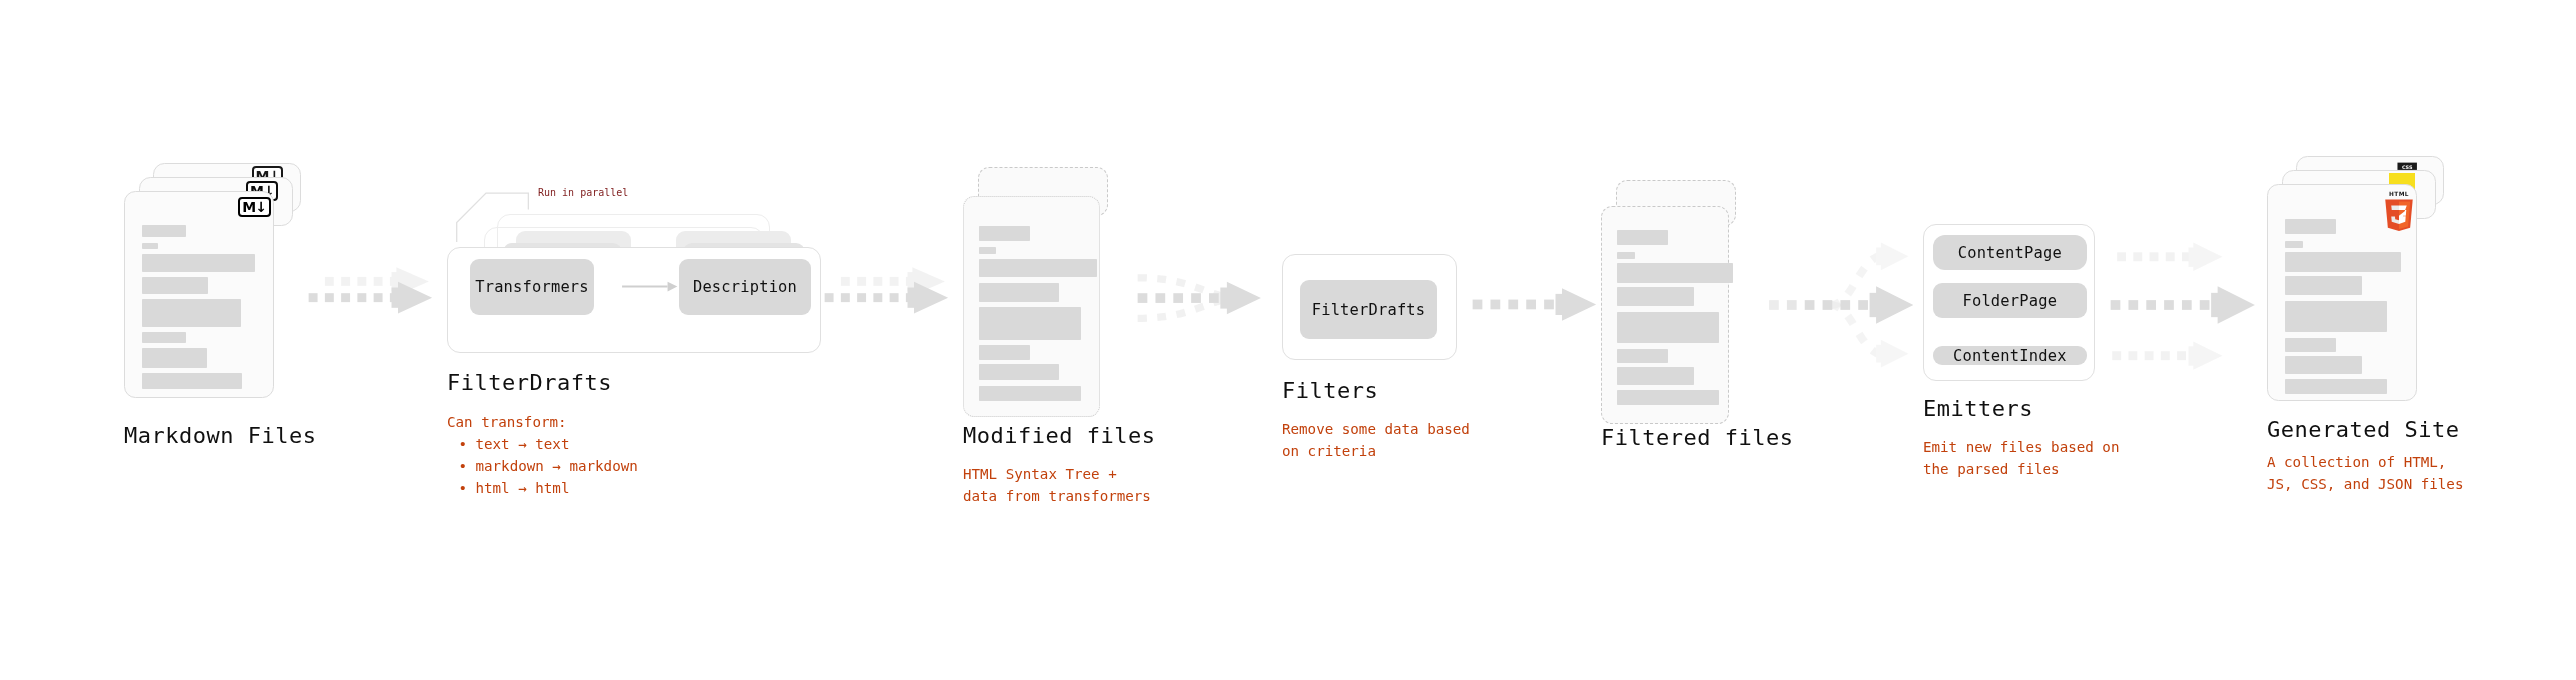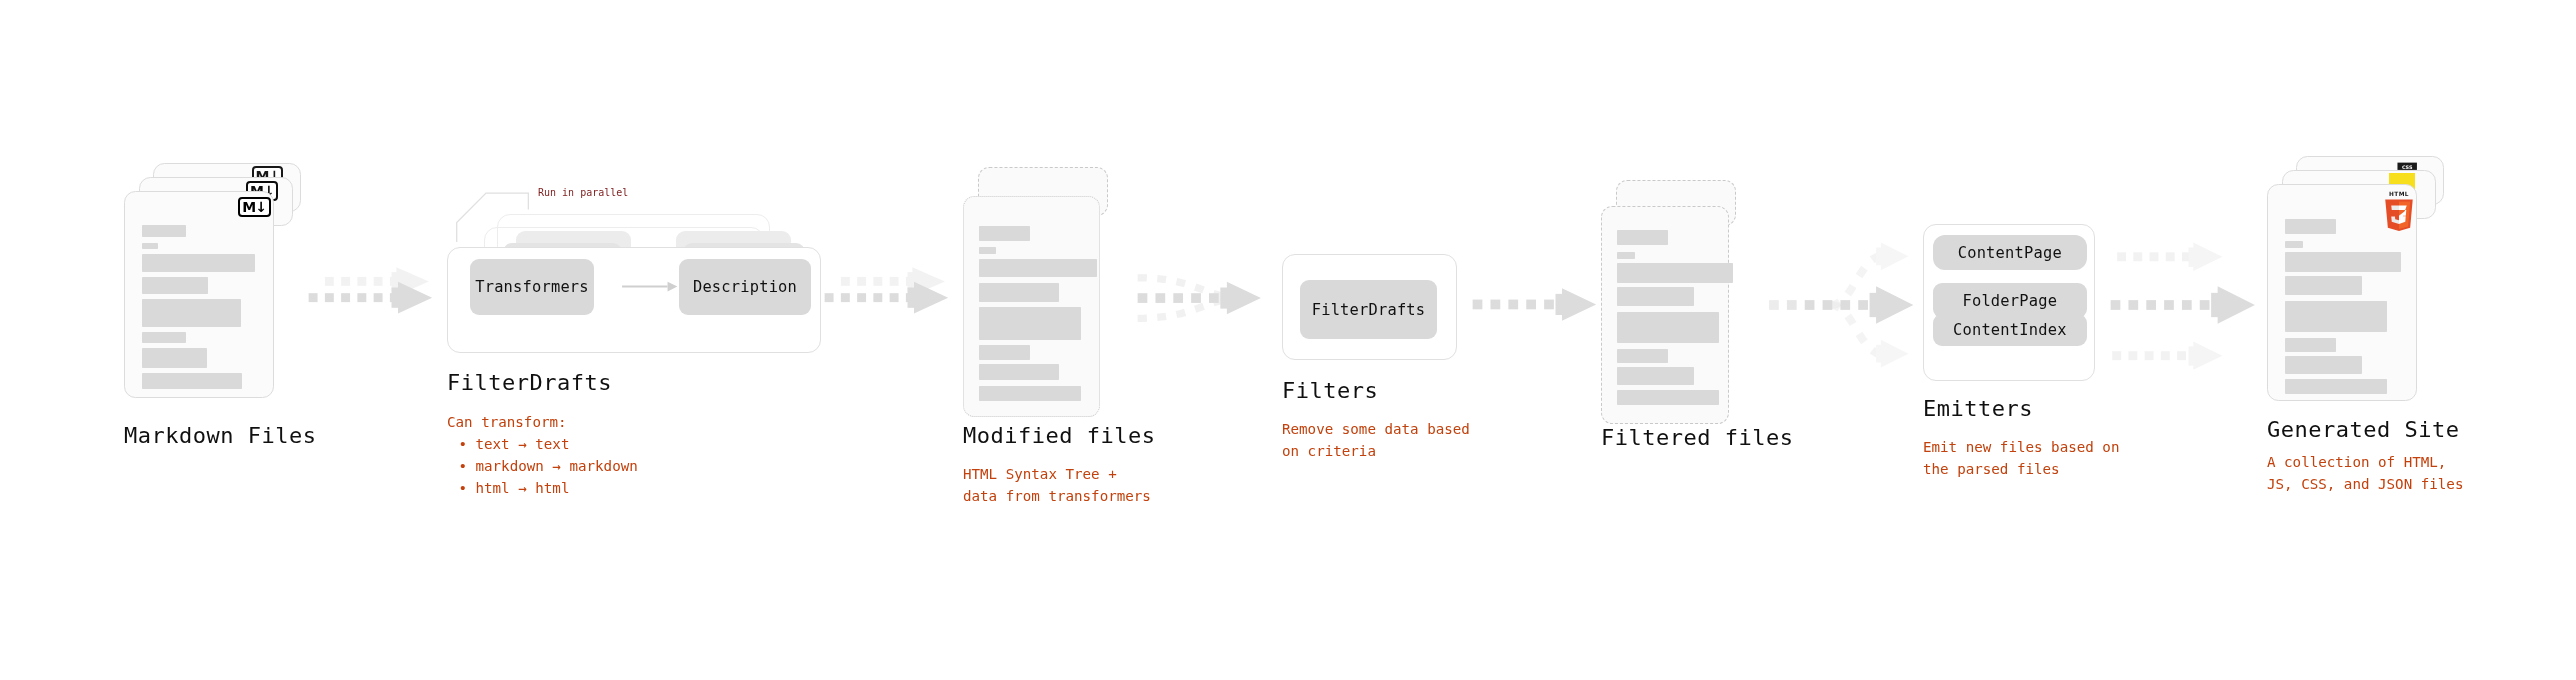--- a/index.html
+++ b/index.html
@@ -313,21 +313,21 @@
       </g>
       <path d="M126 80 L126 110 L142 110 L142 80 Z" fill="#dcdcdc"></path>
       <path d="M134 72 L180 95 L134 118 Z" fill="#dcdcdc"></path>
     </svg>
   </div>
 
   <div class="stack" style="left:1923px;top:224px;width:172px;height:157px;">
     <div class="outerbox" style="left:0px;top:0px;width:172px;height:157px;"></div>
     <div class="pill" style="left:9.8px;top:11.4px;width:154px;height:35px;border-radius:12px;">ContentPage</div>
     <div class="pill" style="left:9.8px;top:59px;width:154px;height:35px;">FolderPage</div>
-    <div class="pill" style="left:9.8px;top:90px;width:154px;height:32px;">ContentIndex</div>
+    <div class="pill" style="left:9.8px;top:122px;width:154px;height:19px;">ContentIndex</div>
   </div>
 
   <div class="stagelabel" style="left:1923px;top:396px;">
     <div class="title">Emitters</div>
     <div class="sub" style="margin-top:14.6px;">Emit new files based on</div>
     <div class="sub">the parsed files</div>
   </div>
 
   <div class="arrow" style="left:2109px;top:228px;">
     <svg width="154" height="154" viewBox="0 0 190 190">

